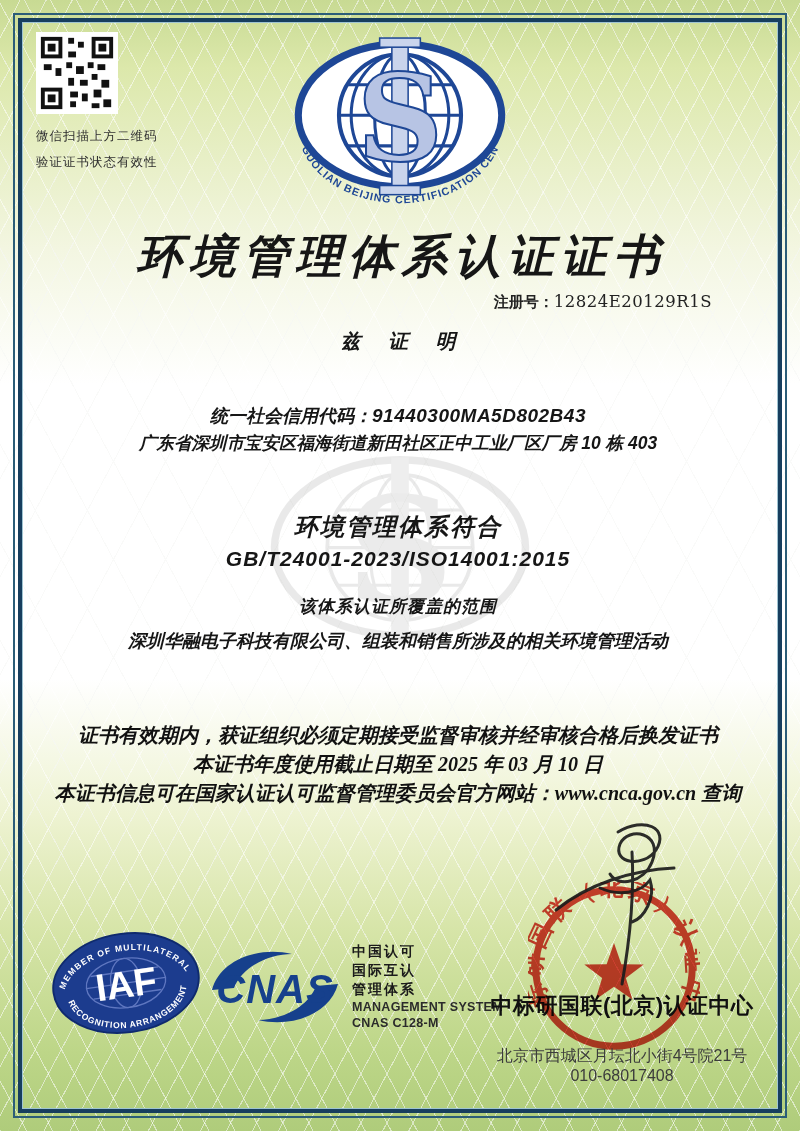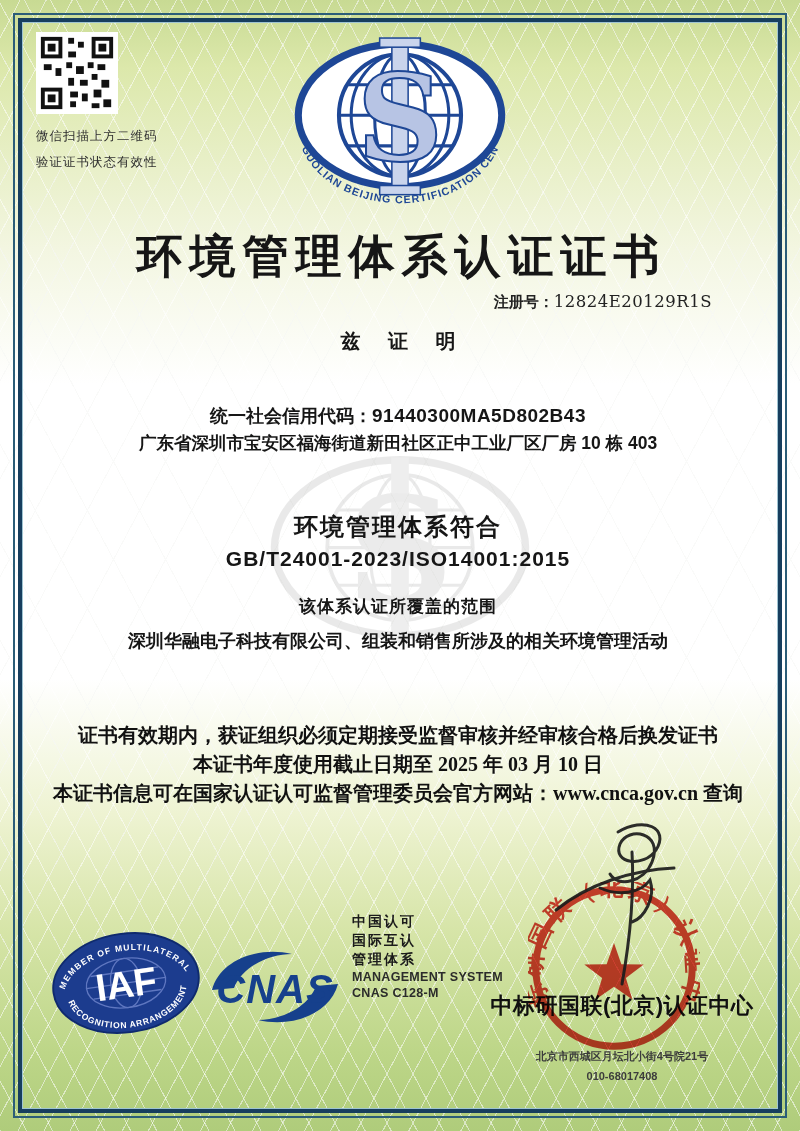--- a/index.html
+++ b/index.html
@@ -8,21 +8,21 @@
     background:linear-gradient(180deg,#c8da93 0%,#dce8ab 6%,#f3f6e1 22%,#ffffff 34%,#ffffff 60%,#eef3d2 72%,#d7e5a9 82%,#bdd688 93%,#afcc7b 100%);}
   .mesh{position:absolute;inset:0;pointer-events:none;
     background:
       repeating-linear-gradient(62deg, rgba(255,255,255,.55) 0 1px, transparent 1px 23px),
       repeating-linear-gradient(-62deg, rgba(255,255,255,.55) 0 1px, transparent 1px 23px),
       repeating-linear-gradient(62deg, rgba(120,140,110,.09) 0 1px, transparent 1px 46px),
       repeating-linear-gradient(-62deg, rgba(120,140,110,.09) 0 1px, transparent 1px 46px);}
   .frame-outer{position:absolute;inset:13px;border:2px solid #2b5d78;pointer-events:none;}
   .frame-inner{position:absolute;inset:18px;border:4px solid #173e5e;box-shadow:inset 0 0 0 1px #9fc4d2;pointer-events:none;}
   .abs{position:absolute;}
-  .center{left:0;right:4px;text-align:center;}
+  .center{left:0;right:4px;text-align:center;font-style:italic;}
   
   .qr-caption{font-family:"Liberation Serif",serif;font-size:12.5px;color:#2f2f2f;letter-spacing:1px;}
   
   .title{font-size:46px;font-weight:700;color:#161616;letter-spacing:7px;text-indent:7px;}
   .reg-line{font-size:15px;font-weight:700;color:#222;}
   .reg-value{font-family:"DejaVu Serif","Liberation Serif",serif;font-size:16.5px;font-weight:400;letter-spacing:.5px;}
   .certify{font-size:20px;font-weight:700;color:#161616;letter-spacing:11px;text-indent:11px;}
   .company{font-size:24px;font-weight:700;color:#161616;letter-spacing:3px;}
   .credit{font-size:18px;font-weight:700;color:#161616;}
   .credit b{font-size:19px;letter-spacing:.5px;}
@@ -31,21 +31,21 @@
   .standard{font-size:21px;font-weight:700;color:#161616;letter-spacing:1px;}
   .scope-h{font-size:17px;font-weight:700;color:#161616;letter-spacing:1px;}
   .scope-t{font-size:18px;font-weight:700;color:#161616;}
   .dates-row{display:flex;justify-content:space-between;padding:0 38px 0 40px;
     font-family:"Liberation Serif",serif;font-size:15.5px;color:#111;}
   .note{font-family:"Liberation Serif",serif;font-size:20px;font-weight:600;color:#111;}
   
   .cnas-cn{font-size:14px;font-weight:700;color:#1b1b1b;line-height:19px;letter-spacing:2px;}
   .cnas-en{font-size:12.5px;font-weight:700;color:#2b2b2b;line-height:16px;letter-spacing:.3px;}
   .authority{font-size:22px;font-weight:700;color:#101010;letter-spacing:.5px;}
-  .office{font-size:11px;font-weight:700;color:#3c3c3c;line-height:20px;}
+  .office{font-size:16px;font-weight:400;color:#3c3c3c;line-height:20px;}
   .stamp-wrap{opacity:.88;mix-blend-mode:multiply;}
 </style>
 </head>
 <body>
 
 <div class="page">
   <div class="mesh"></div>
 
   <svg class="abs" style="left:262px;top:432px;opacity:.12;" width="276" height="250" viewBox="0 0 220 175">
     <ellipse cx="110" cy="80" rx="100" ry="70" fill="none" stroke="#555" stroke-width="6"></ellipse>
@@ -162,21 +162,21 @@
     </text>
     <text x="80" y="70" text-anchor="middle" font-family="'Liberation Sans',sans-serif" font-size="40" font-weight="bold" fill="#ffffff">IAF</text>
   </svg>
 
   <svg class="abs" style="left:200px;top:946px;" width="150" height="82" viewBox="0 0 150 82">
     <path d="M12,44 C20,14 58,0 92,8 C70,8 42,20 34,42 Z" fill="#16408c"></path>
     <path d="M138,38 C130,68 92,82 58,74 C80,74 108,62 116,40 Z" fill="#16408c"></path>
     <text x="75" y="57" text-anchor="middle" font-family="'Liberation Sans',sans-serif" font-size="40" font-weight="bold" font-style="italic" fill="#16408c" letter-spacing="1">CNAS</text>
   </svg>
 
-  <div class="abs" style="left:352px;top:912px;">
+  <div class="abs" style="left:352px;top:942px;">
     <div class="cnas-cn">中国认可</div>
     <div class="cnas-cn">国际互认</div>
     <div class="cnas-cn">管理体系</div>
     <div class="cnas-en">MANAGEMENT SYSTEM</div>
     <div class="cnas-en">CNAS C128-M</div>
   </div>
 
   <div class="abs authority" style="left:452px;top:991px;width:340px;text-align:center;">中标研国联(北京)认证中心</div>
 
   <svg class="abs stamp-wrap" style="left:528px;top:882px;" width="172" height="172" viewBox="0 0 220 220">

